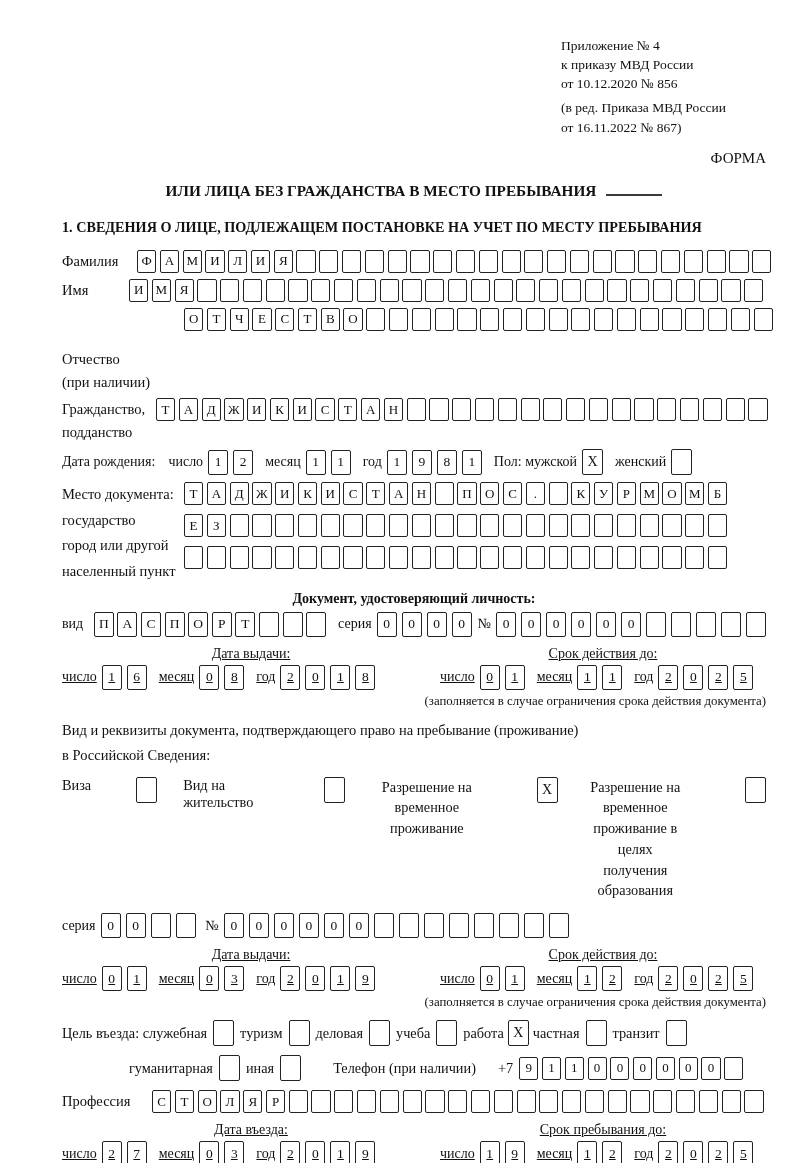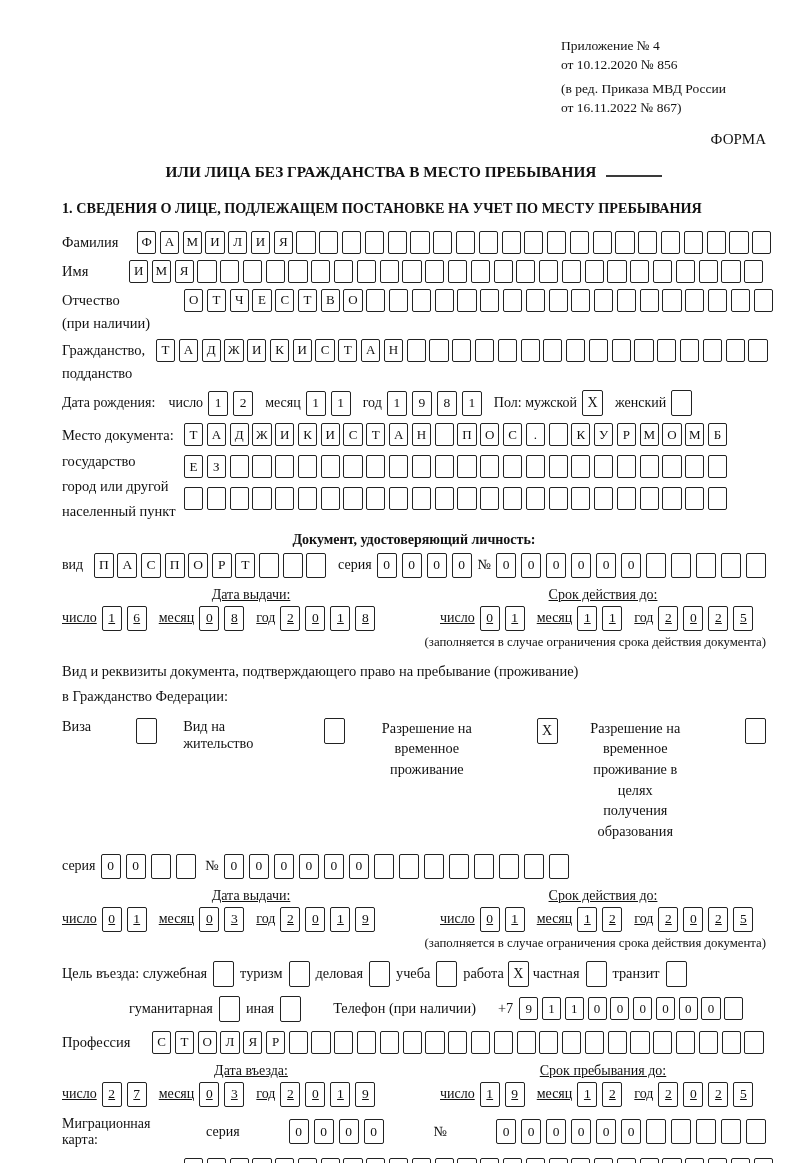--- a/index.html
+++ b/index.html
@@ -46,20 +46,21 @@
   .purpose-row{display:flex;align-items:center;margin-top:10px;font-size:14.3px;flex-wrap:nowrap;}
   .purpose-row .cells{margin:0 6px 0 6px;}
 </style>
 </head>
 <body>
 
 <div class="page">
 
   <div class="hdr">
     <div>Приложение № 4</div>
+    <div>к приказу МВД России</div>
     <div>от 10.12.2020 № 856</div>
     <div class="gap-top">(в ред. Приказа МВД России</div>
     <div>от 16.11.2022 № 867)</div>
   </div>
   <div class="forma">ФОРМА</div>
 
   <div class="title">
     <div><span>ИЛИ ЛИЦА БЕЗ ГРАЖДАНСТВА В МЕСТО ПРЕБЫВАНИЯ</span><span class="blank"></span></div>
   </div>
 
@@ -127,21 +128,21 @@
         <div class="cell"></div>
         <div class="cell"></div>
         <div class="cell"></div>
         <div class="cell"></div>
         <div class="cell"></div>
         <div class="cell"></div>
       </div>
   </div>
 
   <div class="row top">
-    <div class="lblcol" style="width:122px;">
+    <div class="lblcol" style="width:122px;margin-top:40px;">
       <div>Отчество</div>
       <div>(при наличии)</div>
     </div>
     <div class="cells">
         <div class="cell">О</div>
         <div class="cell">Т</div>
         <div class="cell">Ч</div>
         <div class="cell">Е</div>
         <div class="cell">С</div>
         <div class="cell">Т</div>
@@ -403,21 +404,21 @@
             <div class="cell">2</div>
             <div class="cell">5</div>
           </div>
       </div>
     </div>
   </div>
   <div class="noteR">(заполняется в случае ограничения срока действия документа)</div>
 
   <div class="para">
     <div>Вид и реквизиты документа, подтверждающего право на пребывание (проживание)</div>
-    <div>в Гражданство Федерации:</div>
+    <div>в Российской Сведения:</div>
   </div>
 
   <div class="chkrow">
     <div class="chk-item">
       <span>Виза</span>
       <div class="cells chkcells" style="margin-left:5px;">
           <div class="cell"></div>
         </div>
     </div>
     <div class="chk-item" style="margin-left:26px;">

